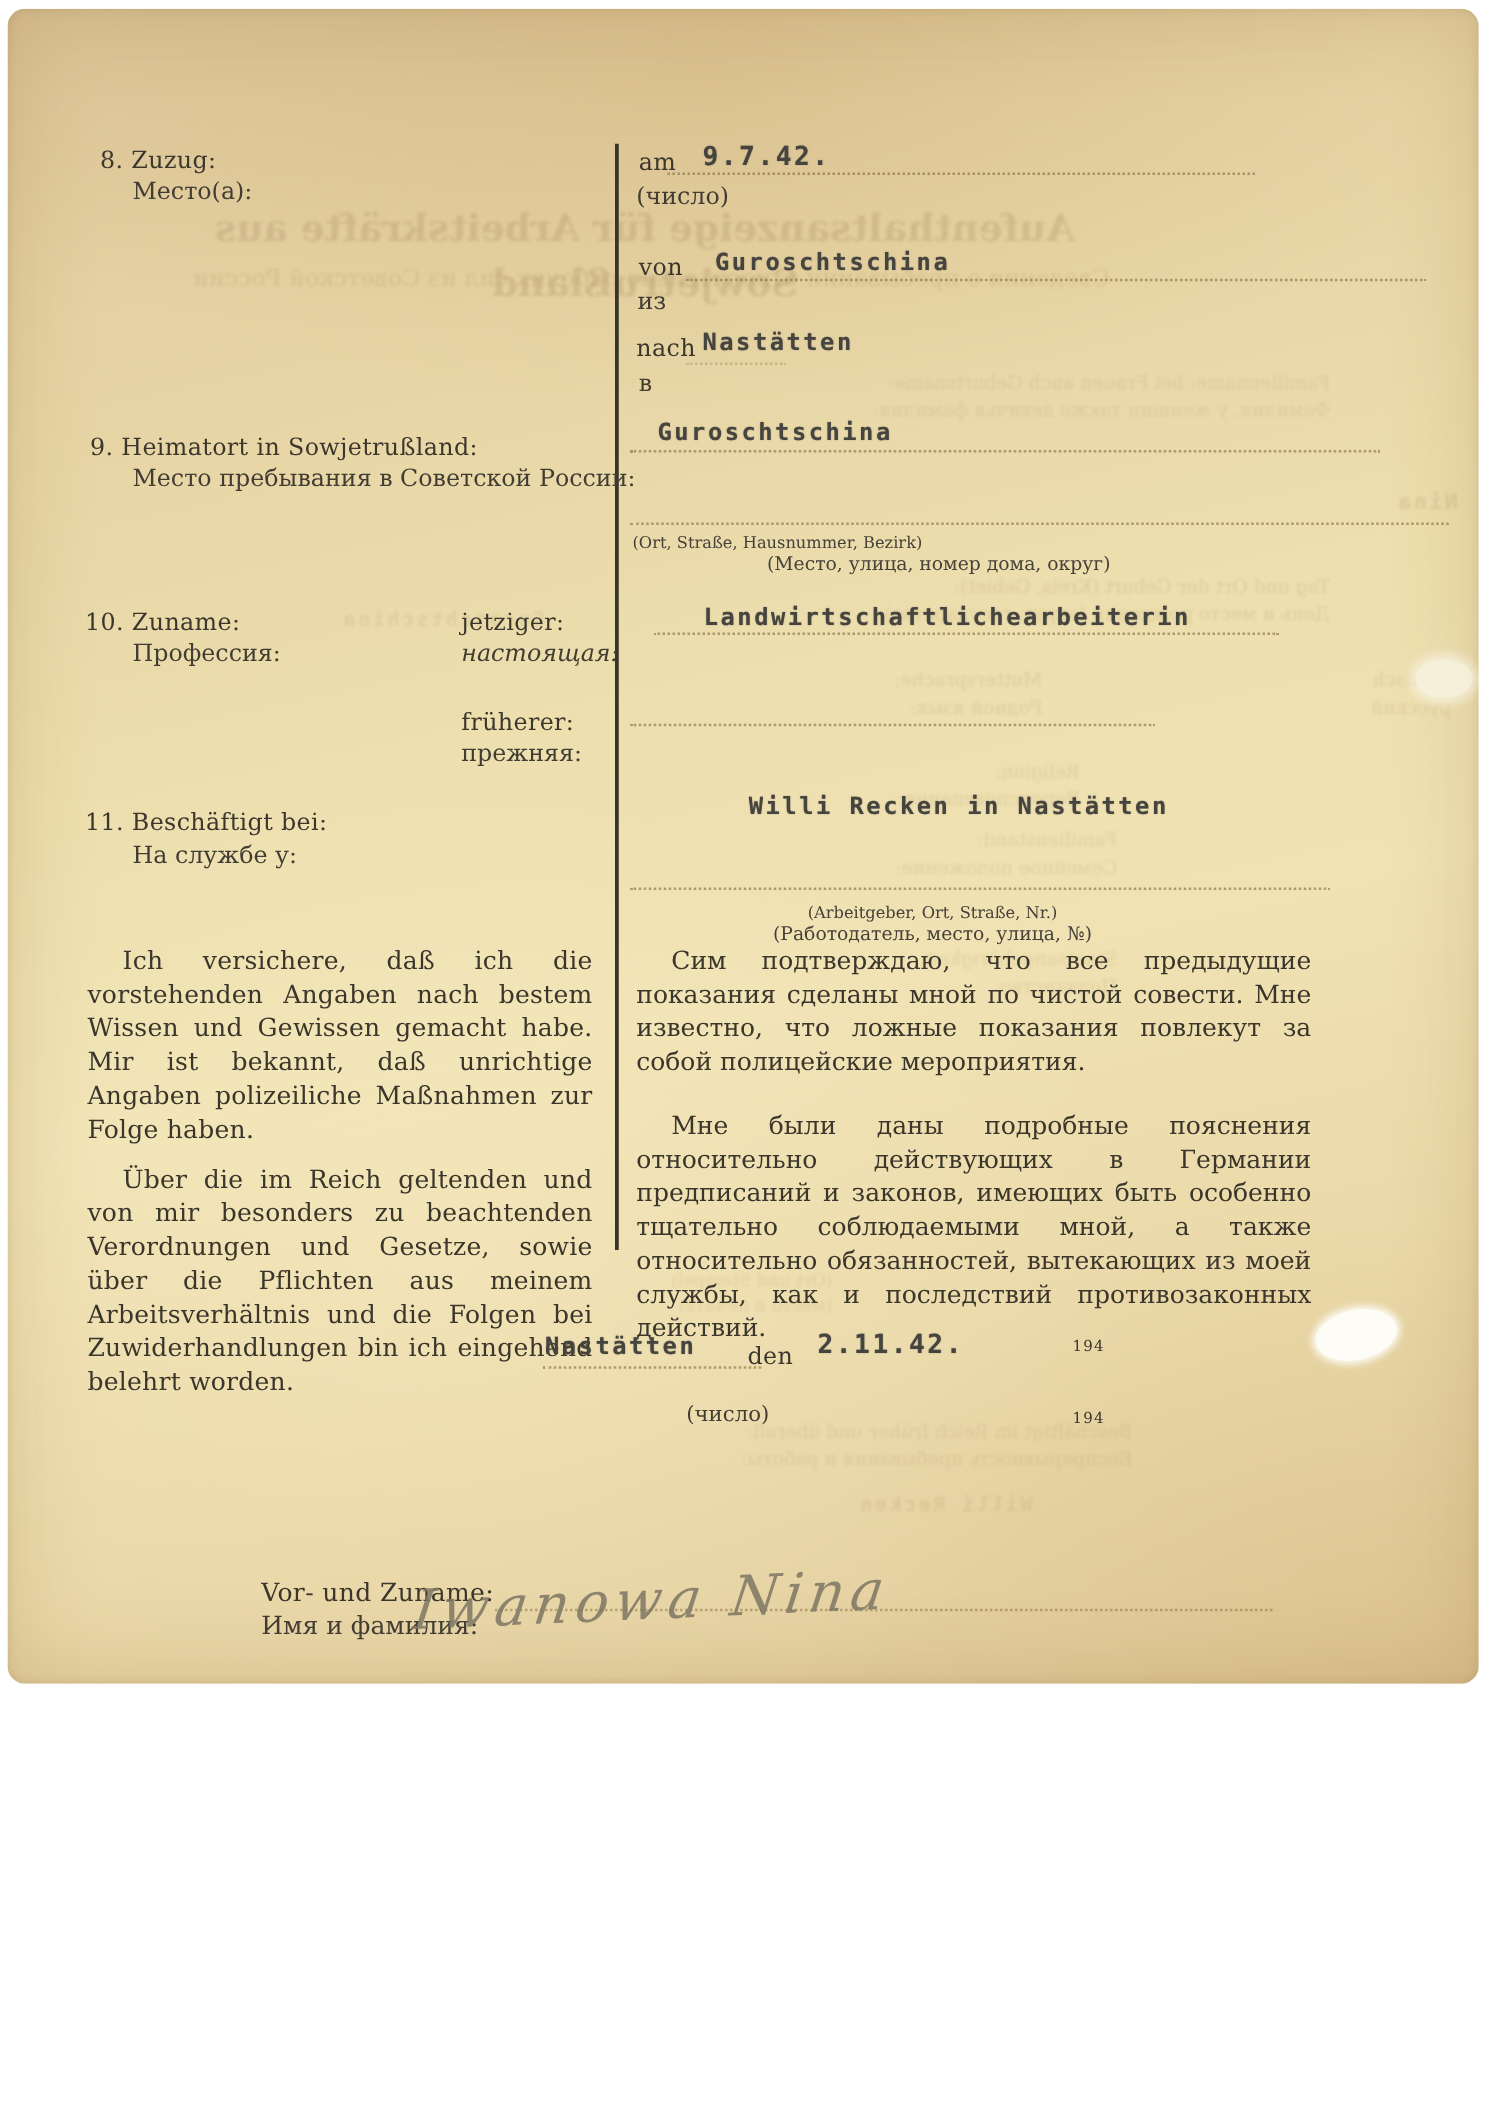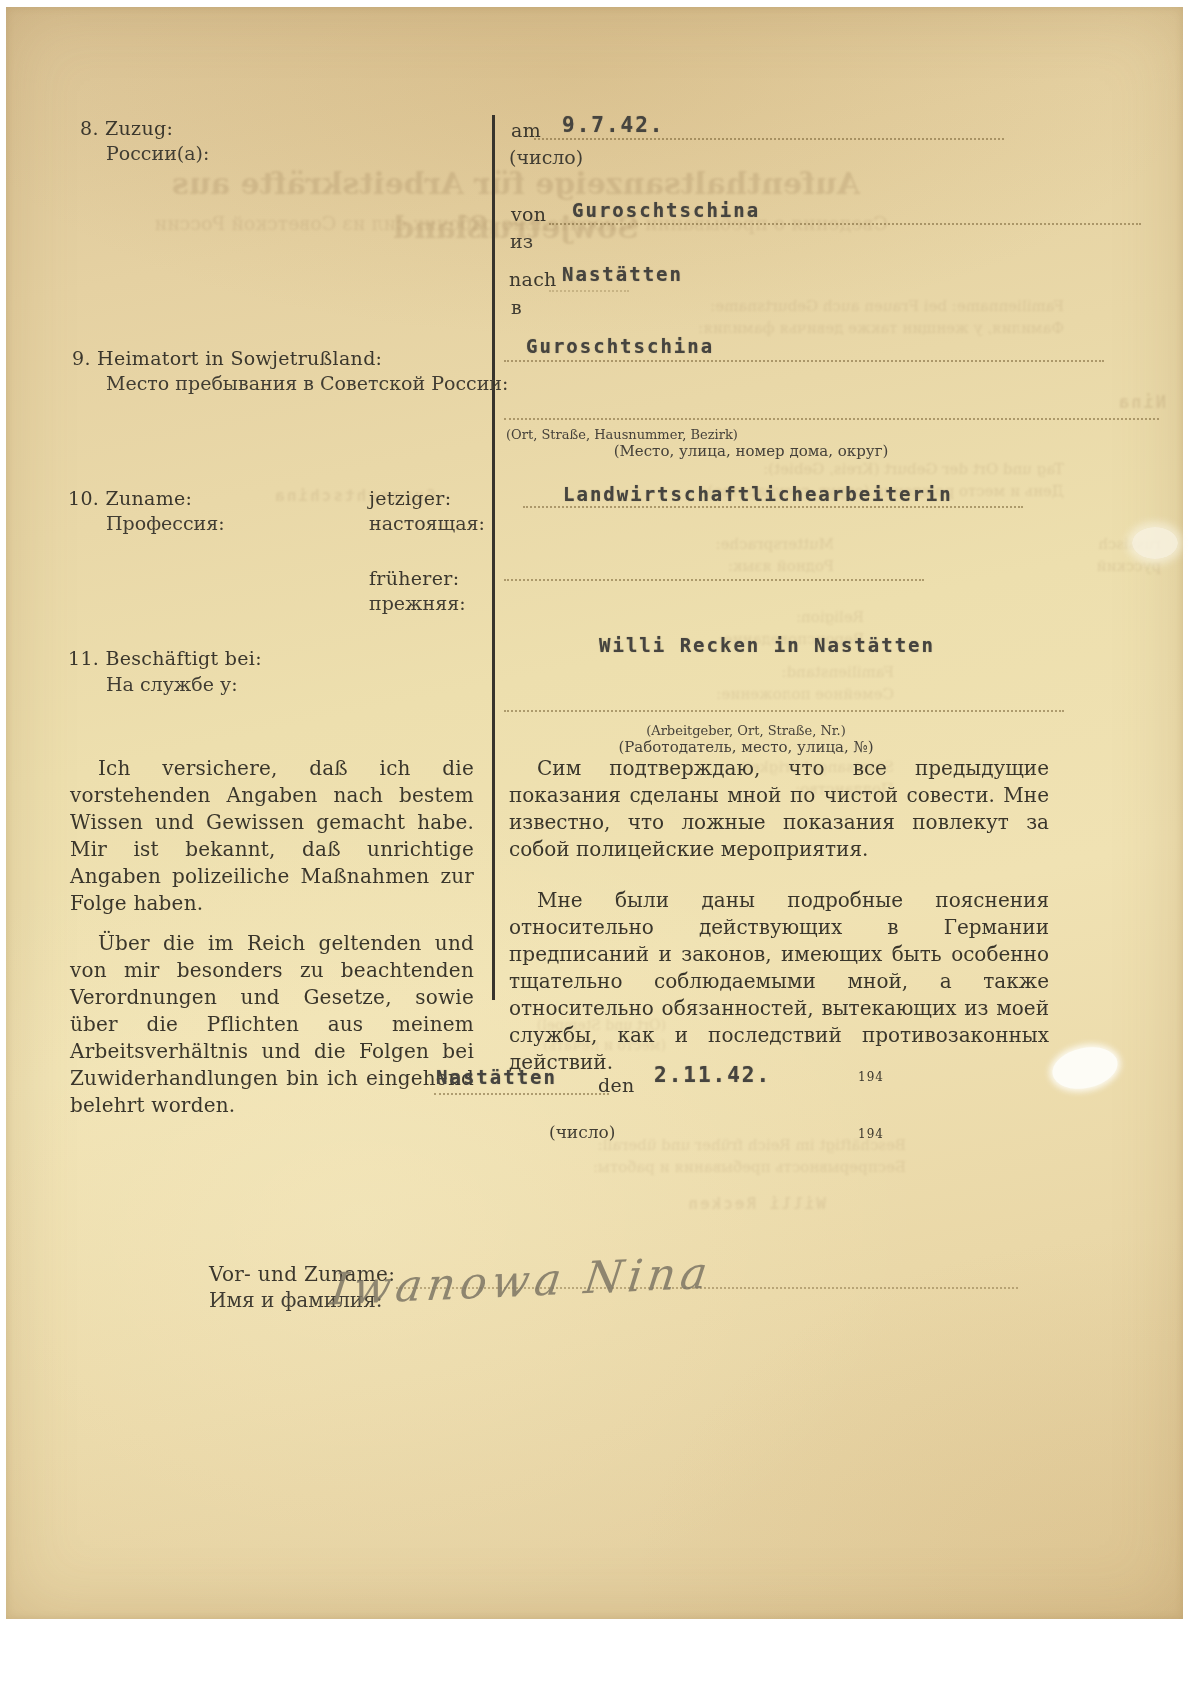--- a/index.html
+++ b/index.html
@@ -1,24 +1,24 @@
 <!DOCTYPE html>
 <html><head>
 <meta charset="utf-8">
 <style>
   html,body{margin:0;padding:0;background:#ffffff;}
   #scan{position:relative;width:1189px;height:1681px;background:#ffffff;overflow:hidden;
         font-family:"DejaVu Serif", serif;}
-  #paper{position:absolute;left:6px;top:7px;width:1177px;height:1612px;
+  #paper{position:absolute;left:6px;top:7px;width:1177px;height:1340px;
     background:
       radial-gradient(ellipse 900px 380px at 48% 4%, rgba(186,146,84,0.20), rgba(186,146,84,0) 70%),
       radial-gradient(ellipse 700px 500px at 95% 98%, rgba(196,158,92,0.18), rgba(196,158,92,0) 70%),
       radial-gradient(ellipse 800px 600px at 30% 75%, rgba(255,248,212,0.25), rgba(255,248,212,0) 70%),
       linear-gradient(168deg,#dbc497 0%, #e5d1a2 16%, #eddfae 42%, #f0e2b3 58%, #ead8a8 78%, #e1cb9c 100%);
-    box-shadow: inset 0 0 70px rgba(140,100,45,0.22), inset 0 0 8px rgba(120,90,40,0.18);}
+    box-shadow: inset 0 0 70px rgba(140,100,45,0.22), inset 0 0 8px rgba(120,90,40,0.18); border-radius: 14px;}
   .abs{position:absolute;}
   .lbl{color:#3b372d;font-size:19px;white-space:nowrap;letter-spacing:0.3px;}
   .lbl-ru{color:#413d33;font-size:19px;white-space:nowrap;}
   .small{color:#45413a;font-size:13px;white-space:nowrap;}
   .smallru{color:#45413a;font-size:15px;white-space:nowrap;}
   .typed{font-family:"DejaVu Sans Mono", monospace;font-weight:bold;color:#46443f;
          font-size:19px;letter-spacing:2px;white-space:nowrap;
          text-shadow:0 0 1px rgba(70,68,60,0.55);}
   .dotline{position:absolute;border-bottom:2px dotted rgba(120,98,55,0.55);height:0;}
   #divider{position:absolute;left:486px;top:108px;width:3px;height:885px;background:#38342c;}
@@ -102,21 +102,21 @@
     <div class="dotline" style="left:517px;top:499px;width:500px;"></div>
     <div class="dotline" style="left:498px;top:572px;width:420px;"></div>
     <div class="dotline" style="left:498px;top:703px;width:560px;"></div>
     <div class="dotline" style="left:428px;top:1086px;width:175px;"></div>
     <div class="dotline" style="left:390px;top:1280px;width:622px;opacity:.8;"></div>
 
     <div class="abs lbl" style="left:74px;top:110px;">
       <span>8.</span>
       <span>Zuzug:</span>
     </div>
-    <div class="abs lbl-ru" style="left:100px;top:135px;">России(а):</div>
+    <div class="abs lbl-ru" style="left:100px;top:135px;">Место(а):</div>
 
     <div class="abs lbl" style="left:505px;top:112px;">am</div>
     <div class="abs typed" style="left:556px;top:106px;font-size:21px;">9.7.42.</div>
     <div class="abs lbl-ru" style="left:503px;top:139px;">(число)</div>
 
     <div class="abs lbl" style="left:505px;top:196px;">von</div>
     <div class="abs typed" style="left:566px;top:192px;">Guroschtschina</div>
     <div class="abs lbl-ru" style="left:504px;top:223px;">из</div>
 
     <div class="abs lbl" style="left:503px;top:261px;">nach</div>
@@ -131,21 +131,21 @@
     <div class="abs typed" style="left:520px;top:328px;">Guroschtschina</div>
     <div class="abs small" style="left:500px;top:420px;width:490px;text-align:left;">(Ort, Straße, Hausnummer, Bezirk)</div>
     <div class="abs smallru" style="left:500px;top:435px;width:490px;text-align:center;">(Место, улица, номер дома, округ)</div>
 
     <div class="abs lbl" style="left:62px;top:480px;">
       <span>10.</span>
       <span>Zuname:</span>
     </div>
     <div class="abs lbl-ru" style="left:100px;top:505px;">Профессия:</div>
     <div class="abs lbl" style="left:363px;top:480px;">jetziger:</div>
-    <div class="abs lbl-ru" style="left:363px;top:505px;">настоящая:</div>
+    <div class="abs lbl-ru" style="left:363px;top:505px;font-style:italic;">настоящая:</div>
     <div class="abs lbl" style="left:363px;top:560px;">früherer:</div>
     <div class="abs lbl-ru" style="left:363px;top:585px;">прежняя:</div>
     <div class="abs typed" style="left:557px;top:476px;">Landwirtschaftlichearbeiterin</div>
 
     <div class="abs lbl" style="left:62px;top:640px;">
       <span>11.</span>
       <span>Beschäftigt bei:</span>
     </div>
     <div class="abs lbl-ru" style="left:100px;top:666px;">На службе у:</div>
     <div class="abs typed" style="left:577px;top:627px;margin-left:16px;">Willi Recken in Nastätten</div>

